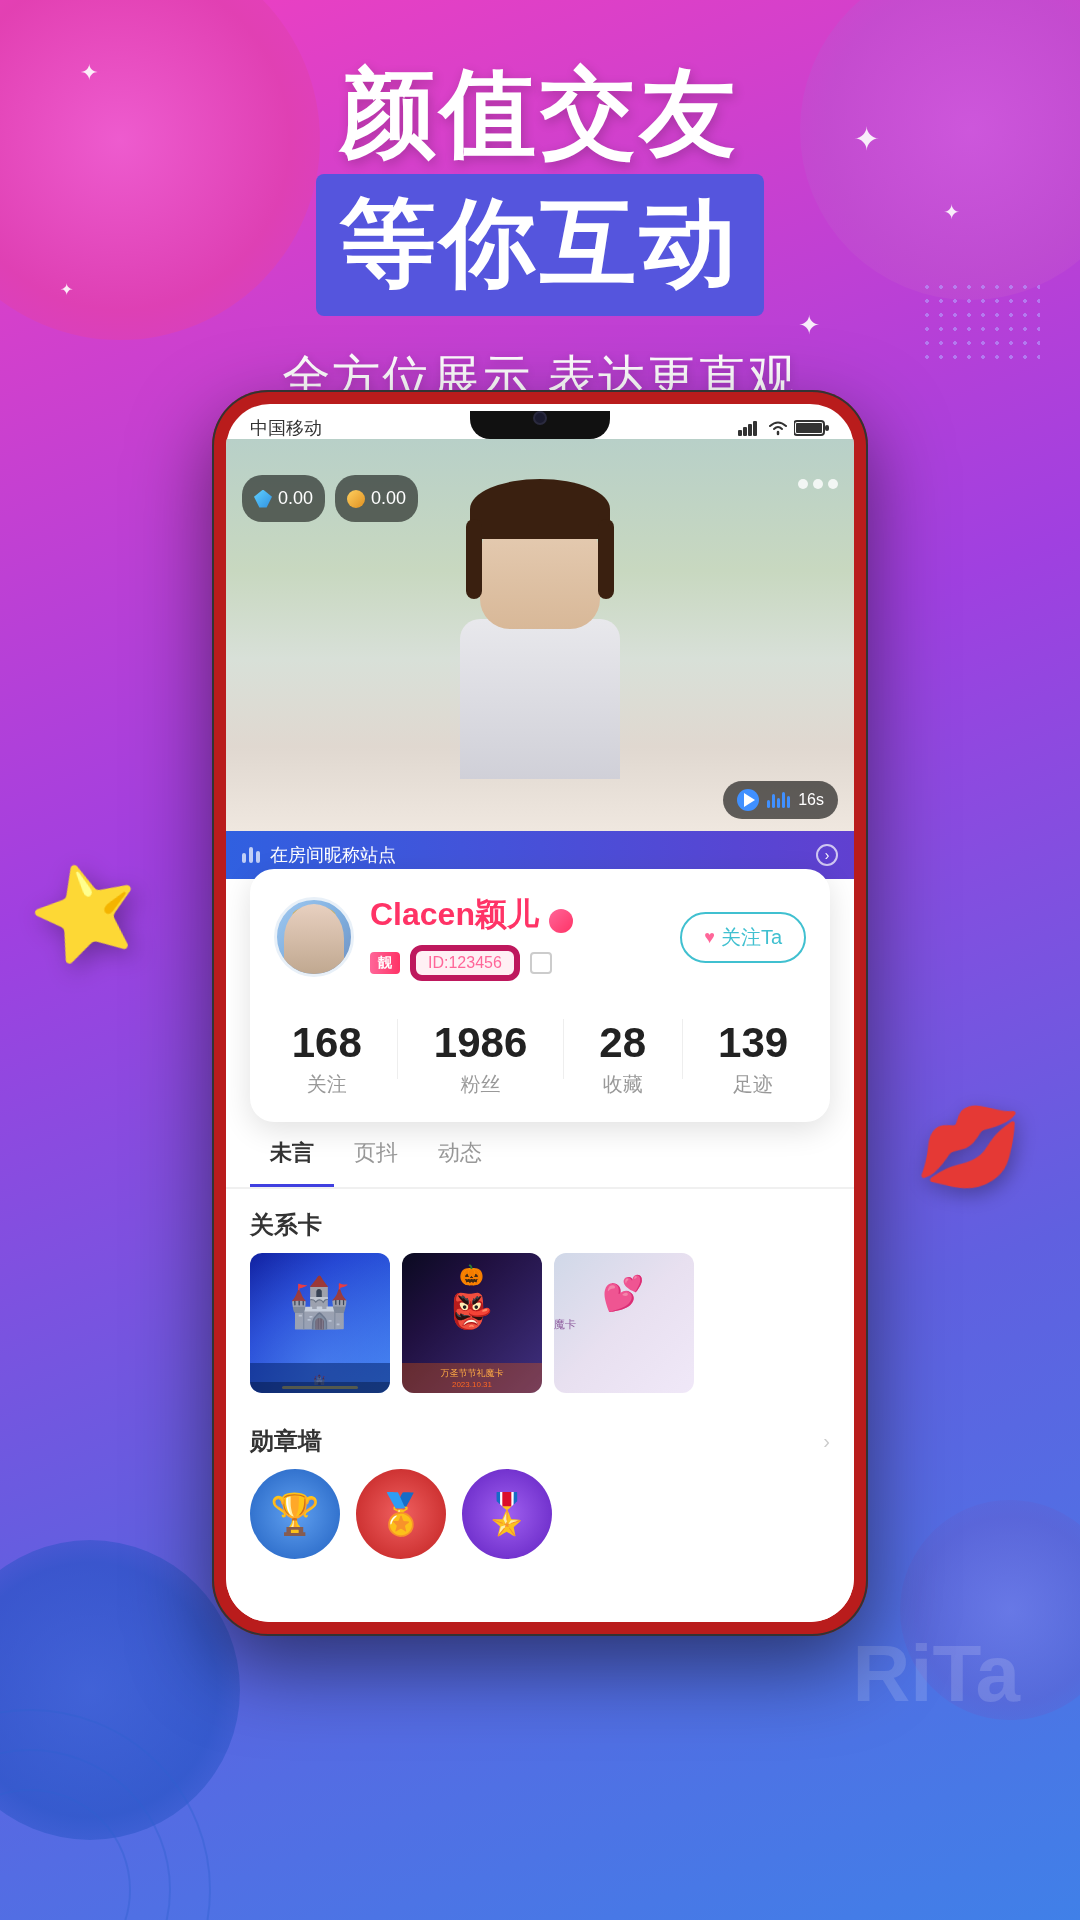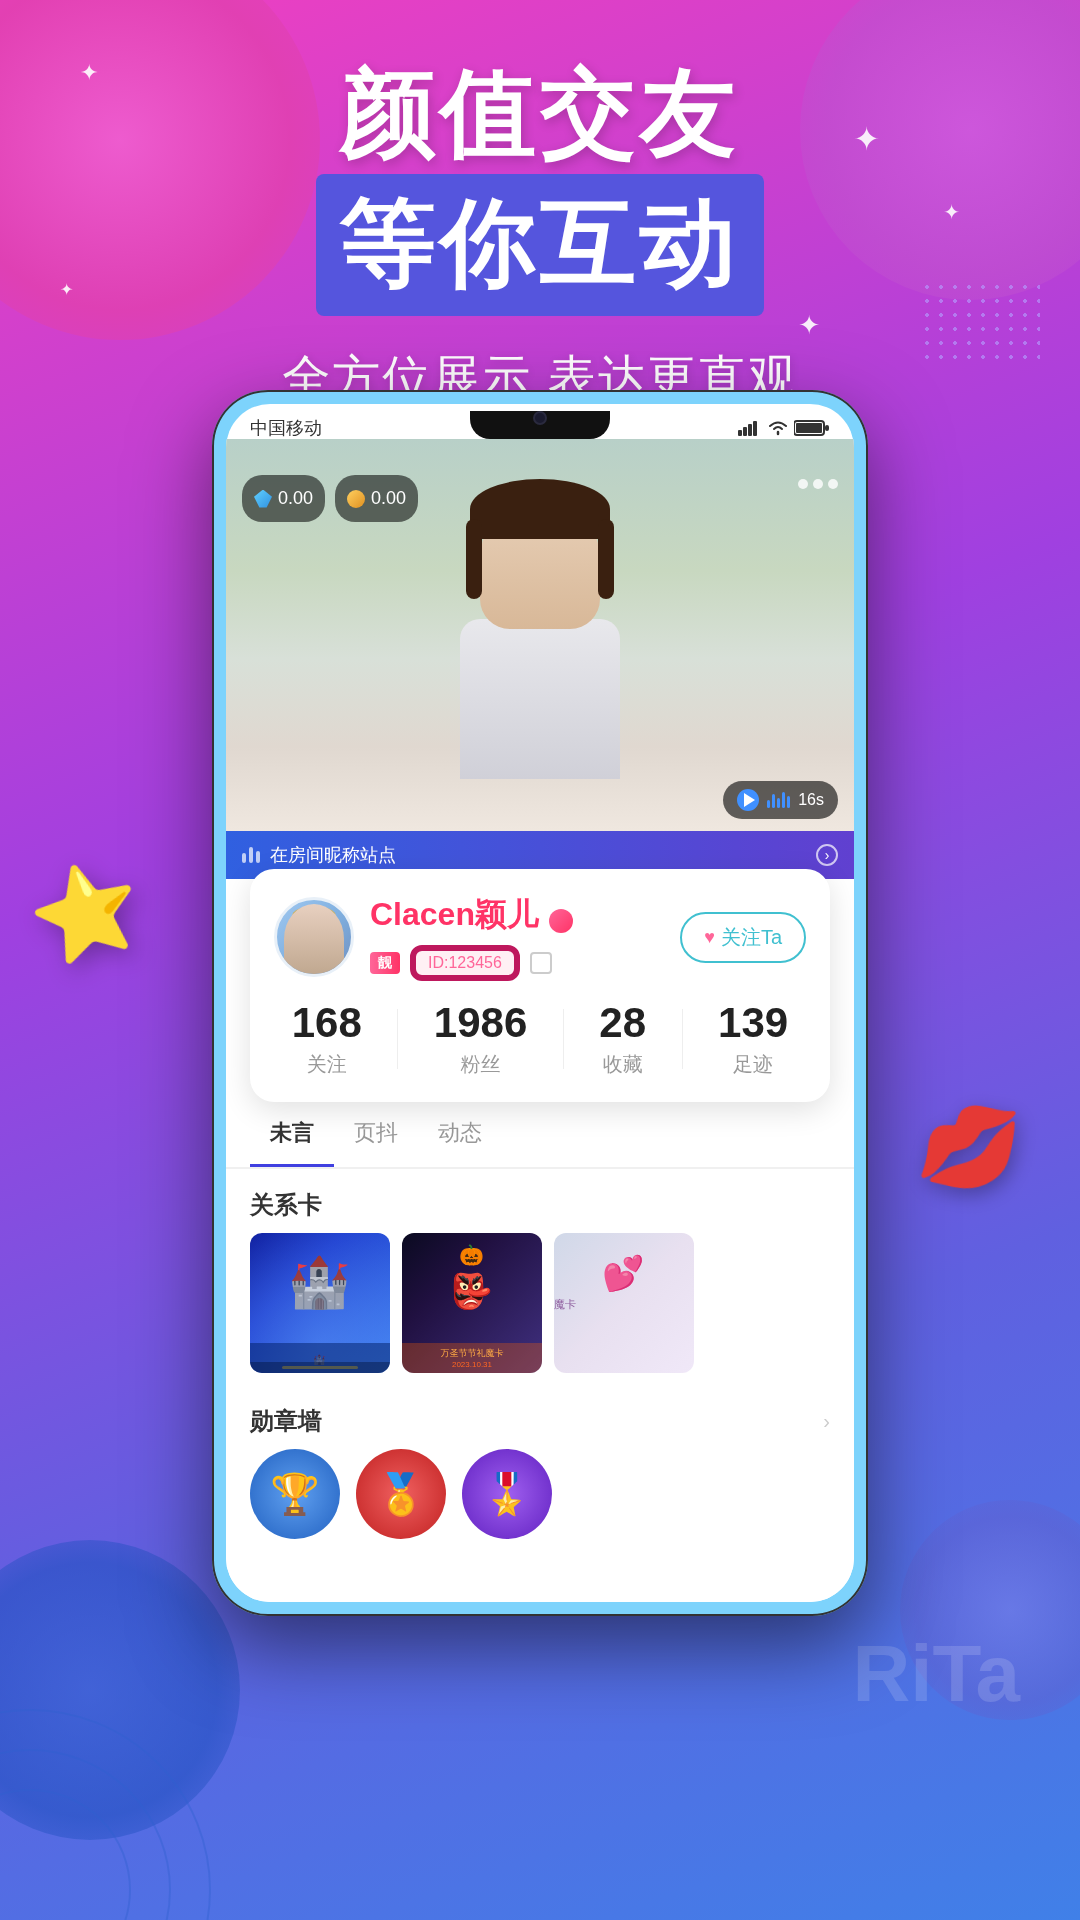--- a/index.html
+++ b/index.html
@@ -119,21 +119,21 @@
       position: absolute;
       top: 390px;
       left: 50%;
       transform: translateX(-50%);
       width: 720px;
       z-index: 20;
     }
     .phone-frame {
       width: 656px;
       margin: 0 auto;
-      background: #7dd3fc;
+      background: #b91c1c;
       border-radius: 56px;
       padding: 14px;
       box-shadow: 0 30px 80px rgba(0,0,0,0.5), inset 0 0 0 2px #333;
       position: relative;
     }
     .phone-screen {
       background: #fff;
       border-radius: 44px;
       overflow: hidden;
       position: relative;
@@ -387,21 +387,21 @@
     }
     .heart-icon { color: #ff6699; font-size: 18px; }
 
     .stats-row {
       display: flex;
       justify-content: space-around;
       align-items: center;
       margin-top: 10px;
     }
     .stat-item { text-align: center; }
-    .stat-number { font-size: 42px; font-weight: 700; color: #222; }
+    .stat-number { font-size: 42px; font-weight: 700; color: #222; margin-top: 20px; }
     .stat-label { font-size: 20px; color: #999; margin-top: 4px; }
     .stat-divider {
       width: 1px; height: 60px;
       background: #eee;
     }
 
     
     .phone-tabs {
       display: flex;
       border-bottom: 2px solid #f0f0f0;

